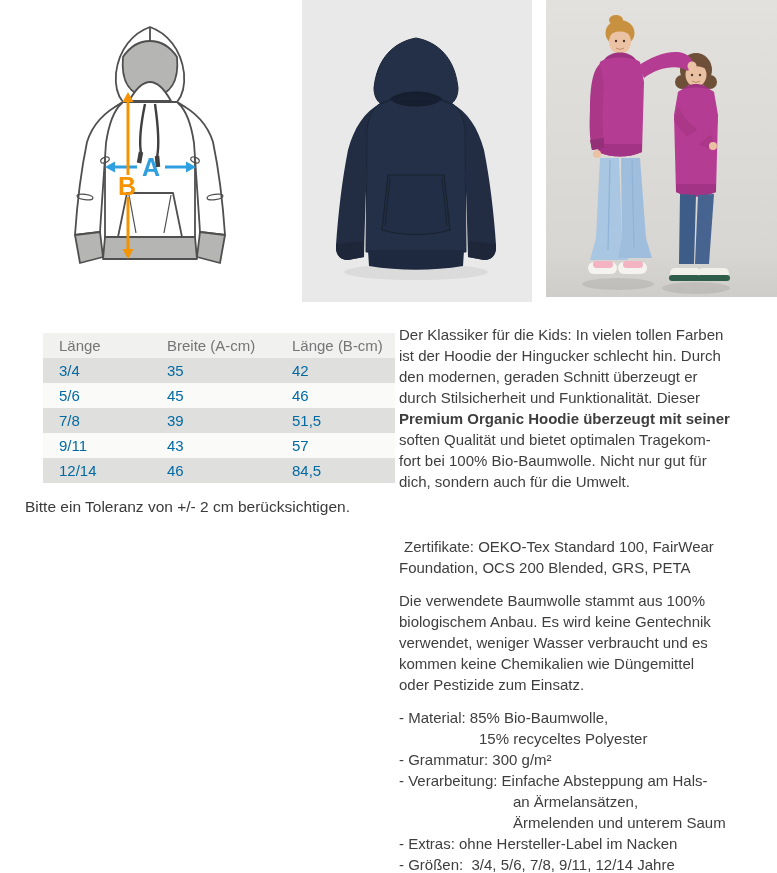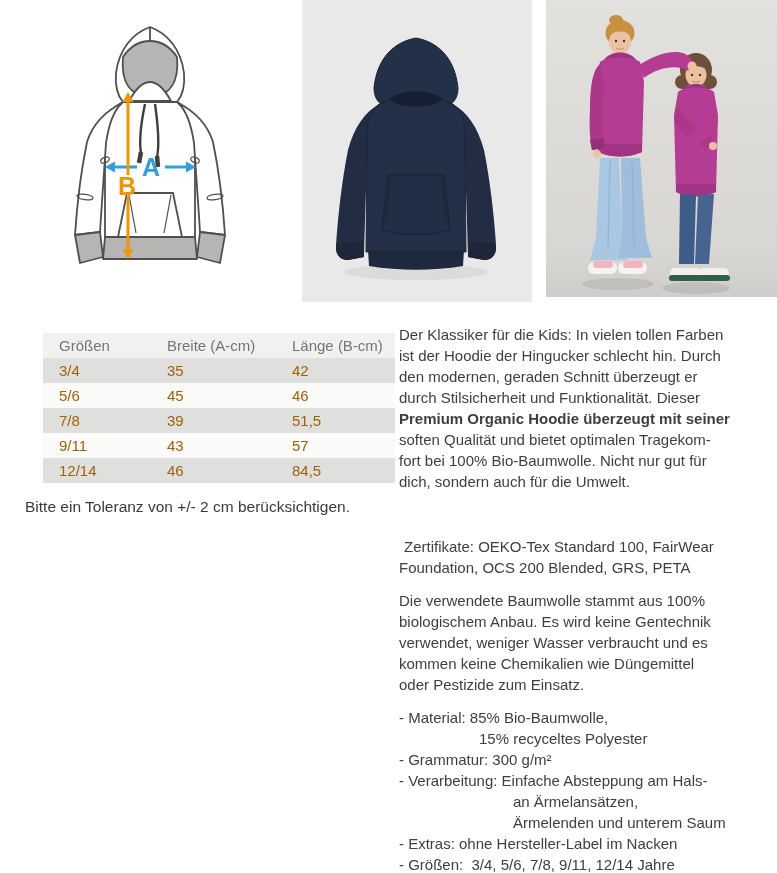--- a/index.html
+++ b/index.html
@@ -10,21 +10,21 @@
   }
   .panel{position:absolute;}
   #diagram-panel{left:55px;top:5px;width:240px;height:300px;background:#ffffff;}
   #product-panel{left:302px;top:0;width:230px;height:302px;background:#e9e9e9;}
   #models-panel{left:546px;top:0;width:231px;height:297px;}
   #size-table-wrap{position:absolute;left:43px;top:333px;}
   table{border-collapse:collapse;font-size:15px;table-layout:fixed;}
   col.c1{width:108px;}col.c2{width:125px;}col.c3{width:119px;}
   th{background:#f1f1f0;color:#757575;font-weight:400;}
   th,td{height:25px;padding:0 0 0 16px;text-align:left;white-space:nowrap;overflow:hidden;}
-  td{color:#a16207;}
+  td{color:#0369a1;}
   tr.odd td{background:#dfdfde;}
   tr.even td{background:#fafaf9;}
   #tolerance-note{position:absolute;left:25px;top:498px;font-size:15.5px;color:#3a3a3a;}
   #product-description{position:absolute;left:399px;top:324px;width:370px;font-size:15px;line-height:21px;color:#3e3e3e;}
   .para{margin:0 0 12px 0;}
   .line{white-space:pre;}
   svg{display:block;}
 </style>
 </head>
 <body>
@@ -179,21 +179,21 @@
 
 <div id="size-table-wrap">
   <table>
     <colgroup>
         <col class="c1">
         <col class="c2">
         <col class="c3">
       </colgroup>
     <thead>
         <tr>
-          <th>Größen</th>
+          <th>Länge</th>
           <th>Breite (A-cm)</th>
           <th>Länge (B-cm)</th>
         </tr>
       </thead>
     <tbody>
         <tr class="odd">
           <td>3/4</td>
           <td>35</td>
           <td>42</td>
         </tr>

